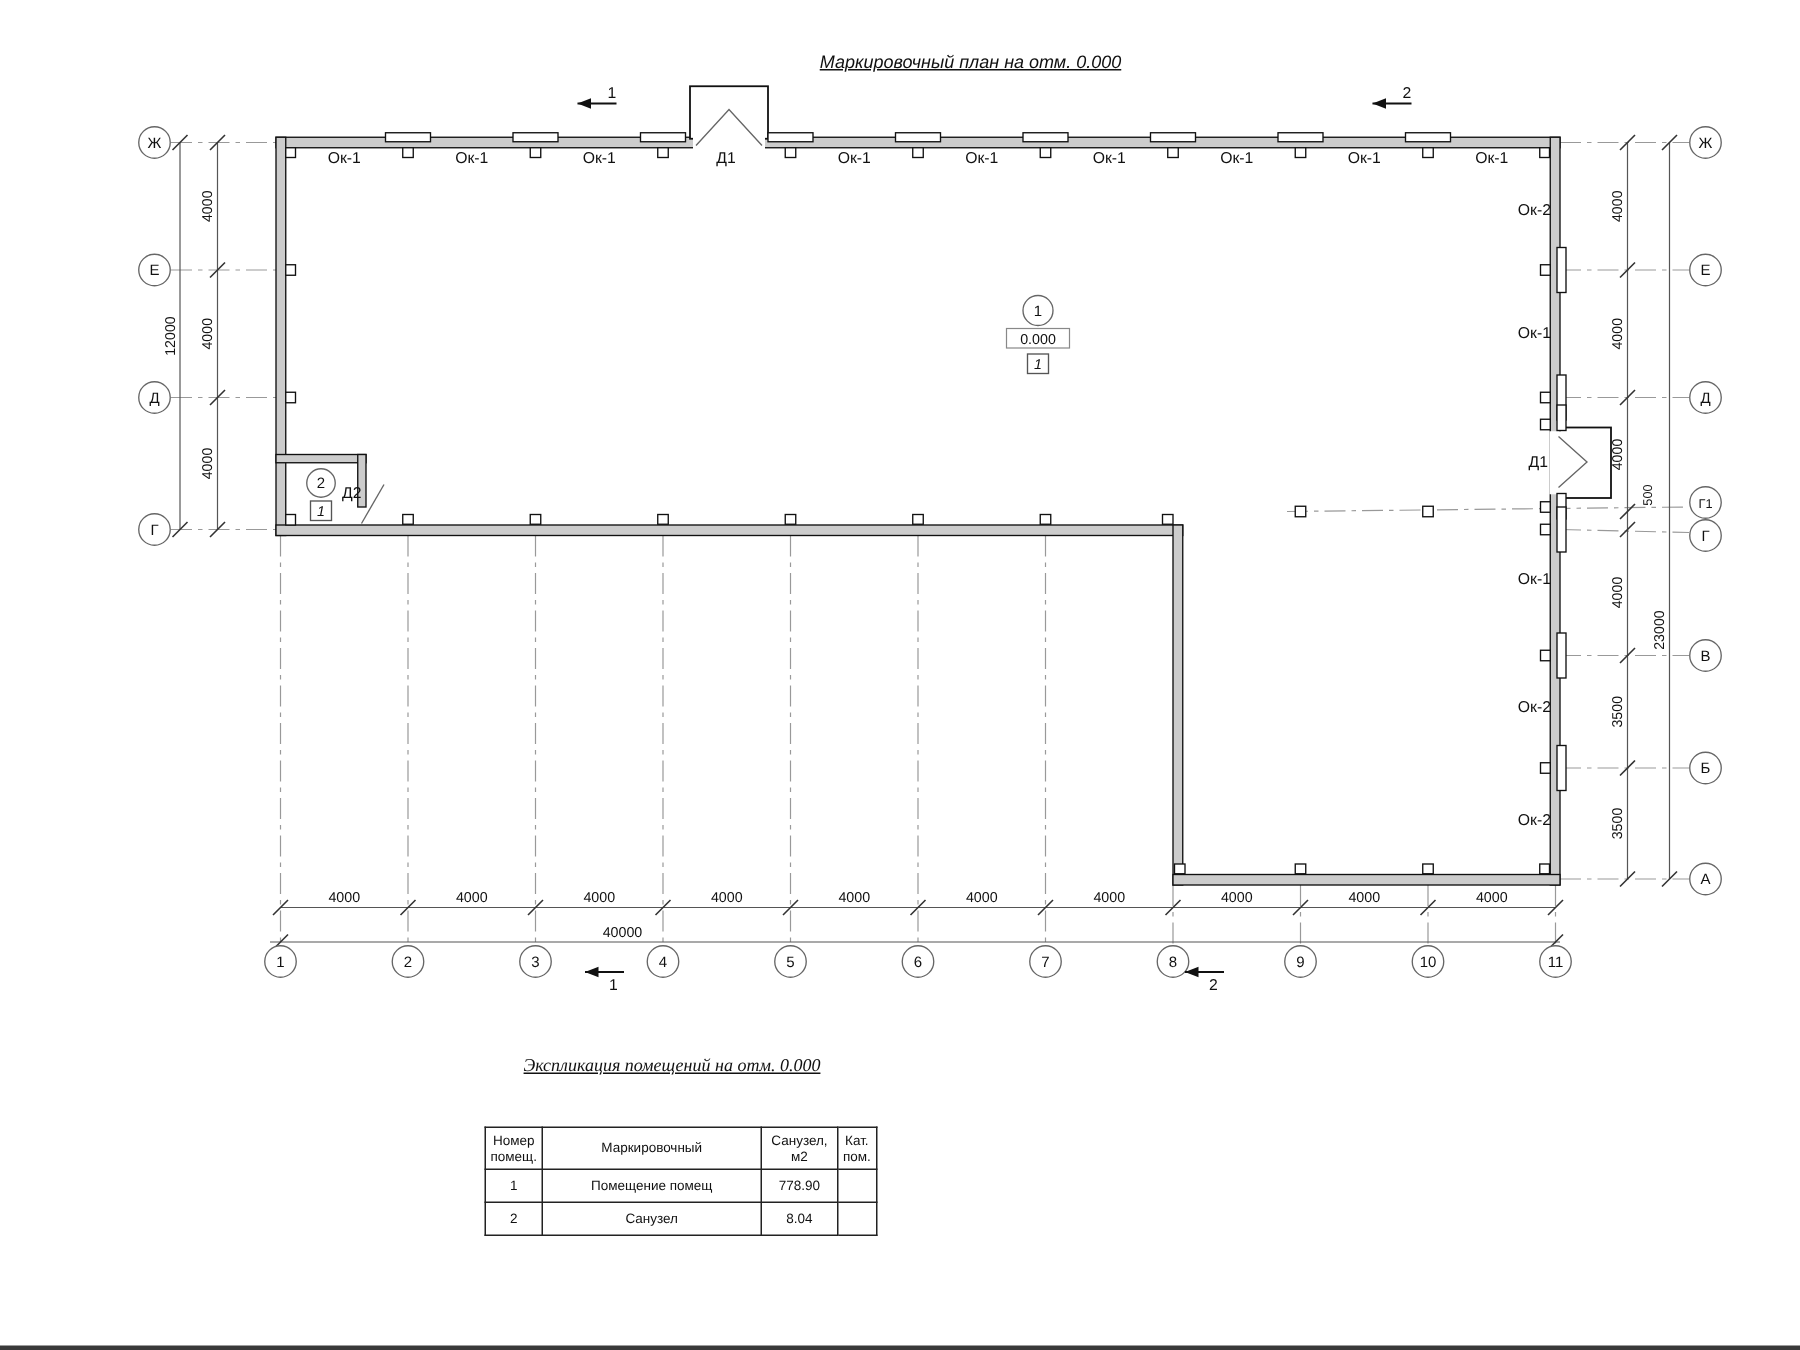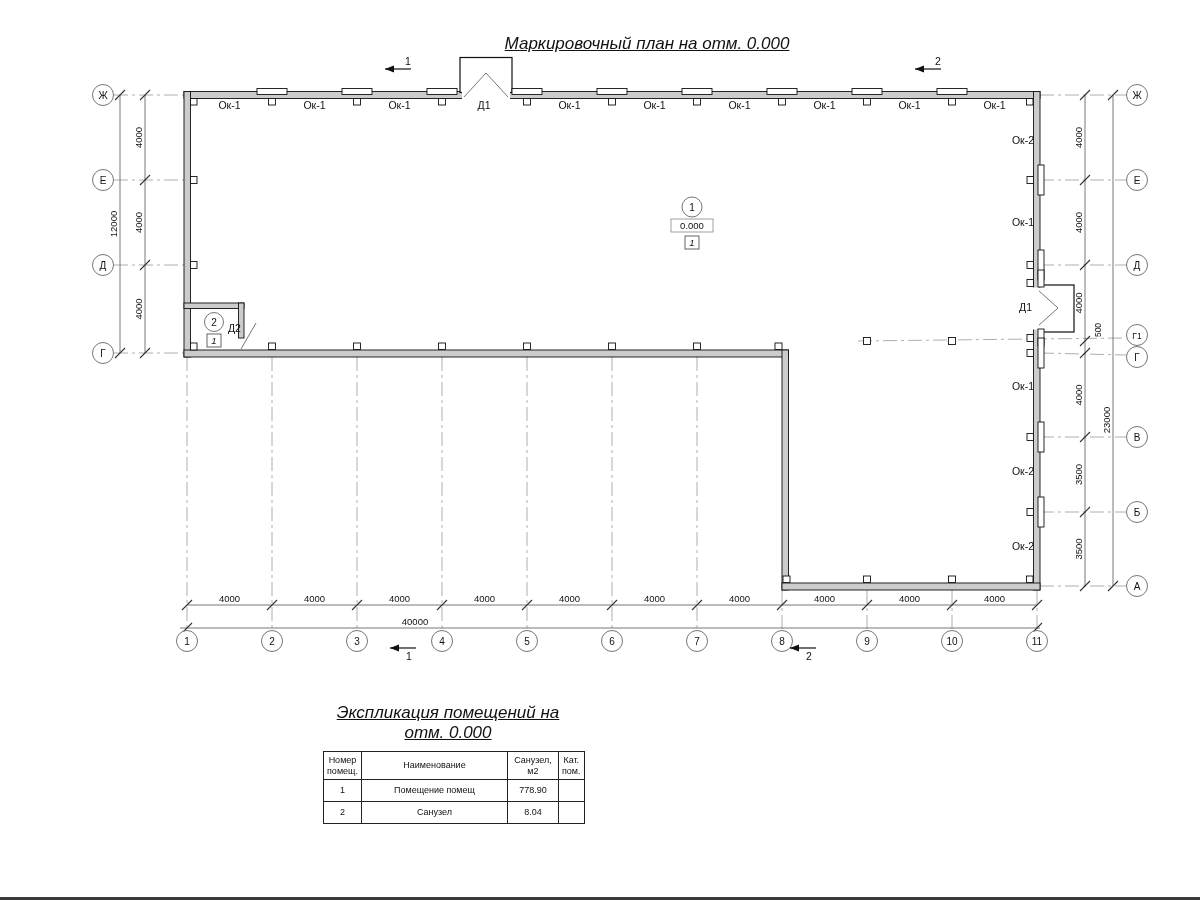--- a/index.html
+++ b/index.html
@@ -1,22 +1,22 @@
 <!DOCTYPE html>
 <html><head>
 <meta charset="utf-8">
 <style>
   html,body{margin:0;padding:0;background:#fff;}
   #canvas{position:relative;width:1200px;height:900px;background:#ffffff;overflow:hidden;
           font-family:"Liberation Sans", sans-serif;}
   #plansvg{position:absolute;left:0;top:0;}
   .title{position:absolute;left:487px;top:34px;width:320px;text-align:center;
-         font-size:17px;font-style:italic;text-decoration:underline;color:#111;}
+         font-size:12px;font-style:italic;text-decoration:underline;color:#111;}
   .tbl-title{position:absolute;left:318px;top:703px;width:260px;text-align:center;
-         font-size:17px;font-style:italic;text-decoration:underline;color:#111;}
+         font-size:12px;font-style:italic;text-decoration:underline;color:#111;font-family:Liberation Serif, serif;}
   table.expl{position:absolute;left:323px;top:732px;border-collapse:collapse;
          font-size:9px;color:#111;table-layout:fixed;margin-top:19px;}
   table.expl td,table.expl th{border:1px solid #222;padding:0 3px;font-weight:normal;
          text-align:center;vertical-align:middle;line-height:1.15;}
   table.expl th{height:27px;}
   table.expl td{height:21px;}
   .c-num{width:32px;} .c-name{width:146px;} .c-area{width:51px;} .c-cat{width:20px;}
   td.name-cell{text-align:left;}
   td.total-cell{text-align:right;padding-right:5px;}
   .bottom-edge{position:absolute;left:0;bottom:0;width:1200px;height:3px;background:#3a3a3a;}
@@ -368,21 +368,21 @@
   <table class="expl">
     <colgroup>
       <col class="c-num">
         <col class="c-name">
         <col class="c-area">
         <col class="c-cat">
     </colgroup>
     <tbody>
         <tr>
       <th>Номер помещ.</th>
-      <th>Наименование</th>
+      <th>Маркировочный</th>
       <th>Санузел, м2</th>
       <th>Кат. пом.</th>
     </tr>
     <tr>
       <td>1</td>
       <td class="name-cell">Помещение помещ</td>
       <td>778.90</td>
       <td></td>
     </tr>
     <tr>

